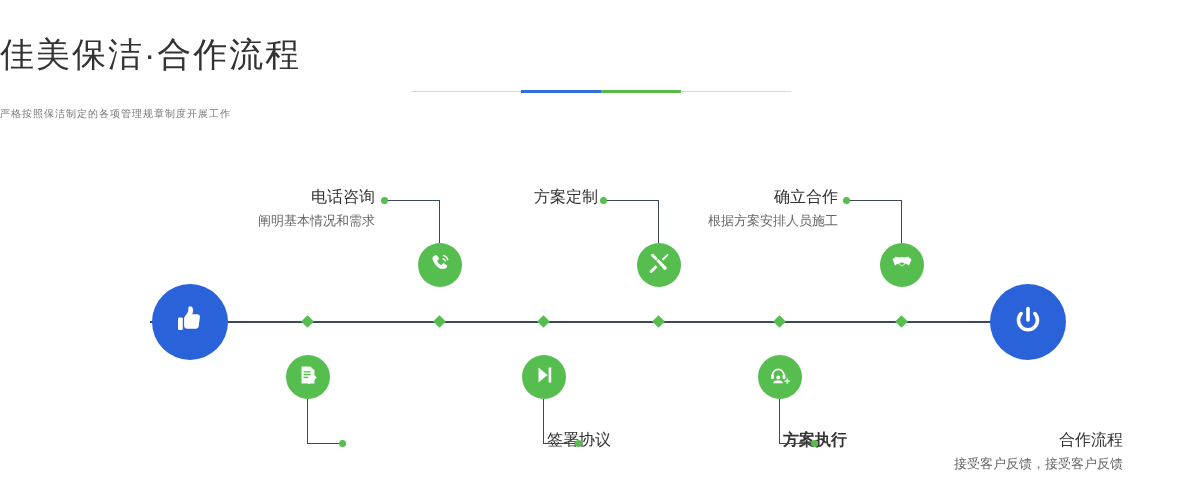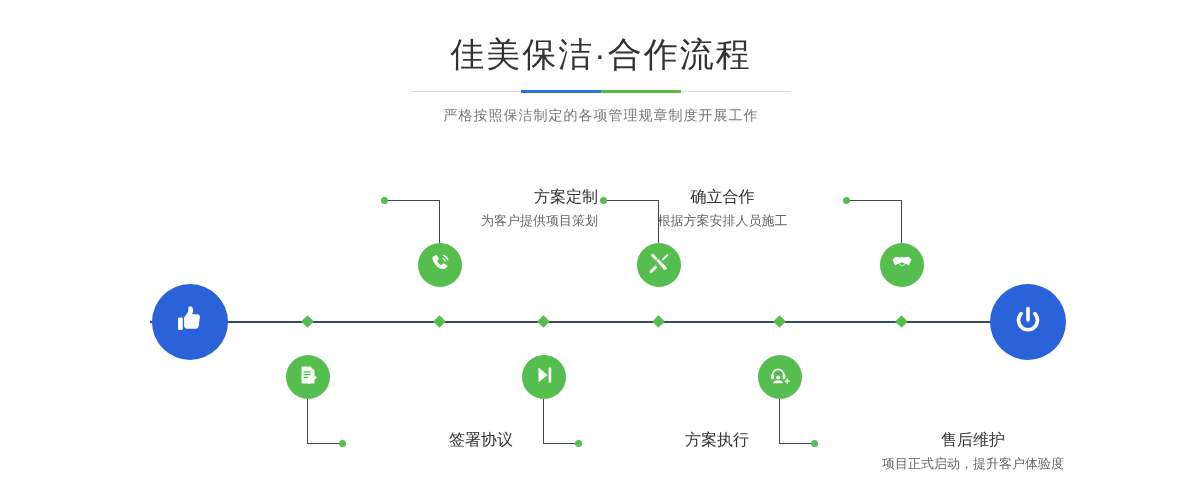--- a/index.html
+++ b/index.html
@@ -18,21 +18,21 @@
     width: 1202px;
     height: 502px;
   }
 
   
   .header {
     position: absolute;
     top: 30px;
     left: 0;
     width: 1202px;
-    text-align: center;
+    text-align: left;
   }
   .title {
     font-size: 34px;
     color: #333333;
     letter-spacing: 2px;
     font-weight: normal;
     line-height: 48px;
   }
   .rule-wrap {
     position: relative;
@@ -59,21 +59,21 @@
   .rule-seg-green {
     position: absolute;
     left: 190px;
     top: 0;
     width: 80px;
     height: 3px;
     background: #5cb947;
   }
   .subtitle {
     margin-top: 14px;
-    font-size: 14px;
+    font-size: 10px;
     color: #777777;
     letter-spacing: 1px;
   }
 
   
   .timeline {
     position: absolute;
     top: 150px;
     left: 0;
     width: 1202px;
@@ -145,21 +145,21 @@
     color: #333333;
     line-height: 22px;
   }
   .label .lbl-desc {
     font-size: 13px;
     color: #666666;
     line-height: 22px;
     margin-top: 2px;
   }
   .label.right-align { text-align: right; }
-  .label.left-align  { text-align: center; }
+  .label.left-align  { text-align: right; }
 </style>
 </head>
 <body>
 
 <div class="page">
 
   <div class="header">
     <div class="title">佳美保洁·合作流程</div>
     <div class="rule-wrap">
       <div class="rule-line"></div>
@@ -197,20 +197,24 @@
           <path fill="#ffffff" d="M7.3 4.2c.5-.5 1.3-.4 1.7.2l1.7 2.6c.3.5.2 1.1-.2 1.5l-1 .9c-.2.2-.3.5-.2.8.7 1.7 2 3 3.7 3.7.3.1.6 0 .8-.2l.9-1c.4-.4 1-.5 1.5-.2l2.6 1.7c.6.4.7 1.2.2 1.7l-1.3 1.3c-.7.7-1.7.9-2.6.6C11.6 18.3 8 15.2 6 11.4c-.8-1.5-1.3-2.7-1.5-3.5-.2-.9.1-1.8.7-2.4l2.1-1.3z"></path>
           <path fill="none" stroke="#ffffff" stroke-width="1.4" stroke-linecap="round" d="M15.5 4.4a6.4 6.4 0 0 1 4.3 4.3"></path>
           <path fill="none" stroke="#ffffff" stroke-width="1.4" stroke-linecap="round" d="M15 7.6a3.3 3.3 0 0 1 2.2 2.2"></path>
         </svg>
       </span>
     </div>
     <div class="diamond" style="left:435px; top:167px;"></div>
     <div class="connector conn-v" style="left:439px; top:50px; height:43px;"></div>
     <div class="connector conn-h" style="left:385px; top:50px; width:55px;"></div>
     <div class="dot" style="left:381px; top:47px;"></div>
+    <div class="label right-align" style="left:100px; top:36px; width:275px;">
+      <div class="lbl-title">电话咨询</div>
+      <div class="lbl-desc">阐明基本情况和需求</div>
+    </div>
 
     <div class="node" style="left:286px; top:205px;">
       <span>
         <svg width="24" height="24" viewBox="0 0 24 24" aria-hidden="true">
           <path fill="#ffffff" d="M5.5 3.5h9l4 4v13h-13z" opacity="0.95"></path>
           <path fill="#56bd4f" d="M7.6 8.2h7v1.3h-7zM7.6 11h7v1.3h-7zM7.6 13.8h4.6v1.3H7.6z"></path>
           <path fill="#ffffff" d="M18.6 12.2l2.2 2.2-5 5-2.2-2.2zM12.8 18.1l2.1 2.1-3 .9z"></path>
         </svg>
       </span>
     </div>
@@ -231,52 +235,51 @@
           <path fill="#ffffff" d="M8.4 14.2l-5.3 5.3c-.7.7-.7 1.5 0 2.1.6.6 1.5.6 2.1 0l5.3-5.3z"></path>
         </svg>
       </span>
     </div>
     <div class="diamond" style="left:654px; top:167px;"></div>
     <div class="connector conn-v" style="left:658px; top:50px; height:43px;"></div>
     <div class="connector conn-h" style="left:604px; top:50px; width:55px;"></div>
     <div class="dot" style="left:600px; top:47px;"></div>
     <div class="label right-align" style="left:324px; top:36px; width:274px;">
       <div class="lbl-title">方案定制</div>
-      <div class="lbl-desc">为客户提供项目策划</div>
     </div>
 
     <div class="node" style="left:522px; top:205px;">
       <span>
         <svg width="24" height="24" viewBox="0 0 24 24" aria-hidden="true">
           <path fill="#ffffff" d="M6.5 4.5l9 7.5-9 7.5z"></path>
           <rect fill="#ffffff" x="16.6" y="4.5" width="2.6" height="15"></rect>
         </svg>
       </span>
     </div>
     <div class="diamond" style="left:539px; top:167px;"></div>
     <div class="connector conn-v" style="left:543px; top:249px; height:44px;"></div>
     <div class="connector conn-h" style="left:543px; top:293px; width:35px;"></div>
     <div class="dot" style="left:575px; top:290px;"></div>
-    <div class="label left-align" style="left:587px; top:279px; width:260px;">
+    <div class="label left-align" style="left:587px; top:279px; width:260px;font-weight:bold;">
       <div class="lbl-title">方案执行</div>
     </div>
 
     <div class="node" style="left:880px; top:93px;">
       <span>
         <svg width="24" height="24" viewBox="0 0 24 24" aria-hidden="true">
           <path fill="#ffffff" d="M2.5 8.6l3.1-2.8 4.6.7 1.8-.7 1.8.7 4.6-.7 3.1 2.8-2.6 6-3-2.2-3.9 3.2-3.9-3.2-3 2.2z"></path>
           <path fill="#56bd4f" d="M9.1 12.4l2.9 2.4 2.9-2.4-2.9-1.1z"></path>
         </svg>
       </span>
     </div>
     <div class="diamond" style="left:897px; top:167px;"></div>
     <div class="connector conn-v" style="left:901px; top:50px; height:43px;"></div>
     <div class="connector conn-h" style="left:847px; top:50px; width:55px;"></div>
     <div class="dot" style="left:843px; top:47px;"></div>
-    <div class="label right-align" style="left:584px; top:36px; width:277px;text-align:center;">
+    <div class="label right-align" style="left:561px; top:36px; width:277px;">
       <div class="lbl-title">确立合作</div>
       <div class="lbl-desc">根据方案安排人员施工</div>
     </div>
 
     <div class="node" style="left:758px; top:205px;">
       <span>
         <svg width="24" height="24" viewBox="0 0 24 24" aria-hidden="true">
           <path fill="none" stroke="#ffffff" stroke-width="1.6" d="M4.6 12a5.6 5.6 0 0 1 11.2 0"></path>
           <rect fill="#ffffff" x="3" y="11.2" width="2.8" height="5" rx="1.3"></rect>
           <rect fill="#ffffff" x="14.6" y="11.2" width="2.8" height="5" rx="1.3"></rect>
@@ -284,18 +287,18 @@
           <circle fill="#ffffff" cx="10.2" cy="14.6" r="2"></circle>
           <path fill="#ffffff" d="M18.6 15.4h1.4v2h2v1.4h-2v2h-1.4v-2h-2v-1.4h2z"></path>
         </svg>
       </span>
     </div>
     <div class="diamond" style="left:775px; top:167px;"></div>
     <div class="connector conn-v" style="left:779px; top:249px; height:44px;"></div>
     <div class="connector conn-h" style="left:779px; top:293px; width:35px;"></div>
     <div class="dot" style="left:811px; top:290px;"></div>
     <div class="label left-align" style="left:823px; top:279px; width:300px;">
-      <div class="lbl-title">售后维护</div>
-      <div class="lbl-desc">项目正式启动，提升客户体验度</div>
+      <div class="lbl-title">合作流程</div>
+      <div class="lbl-desc">接受客户反馈，接受客户反馈</div>
     </div>
 
   </div>
 </div>
 
 </body></html>

